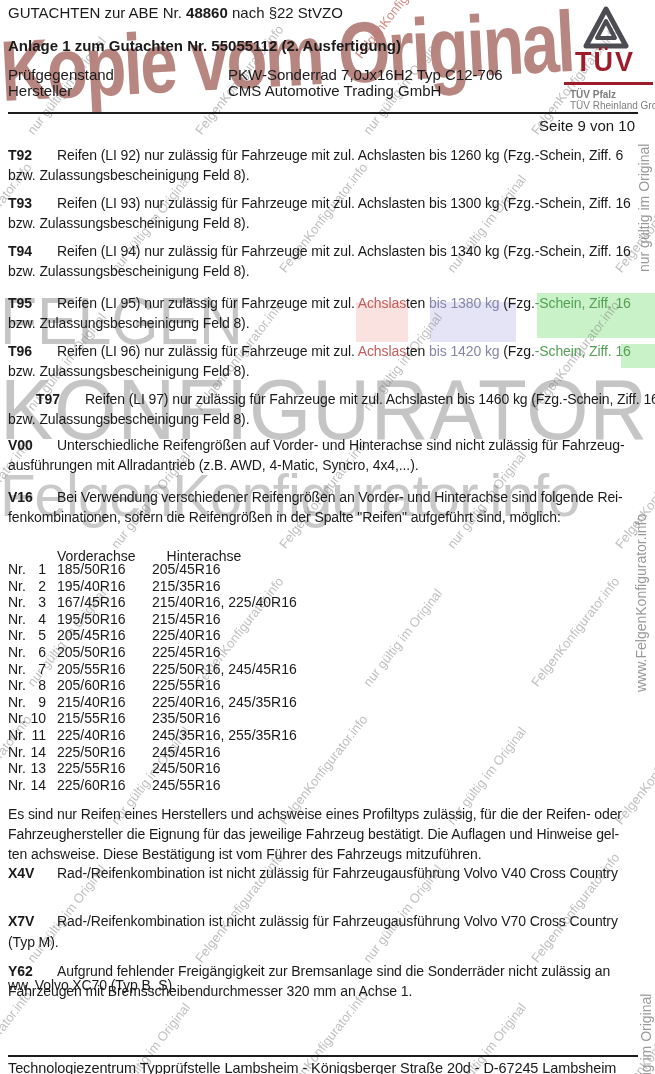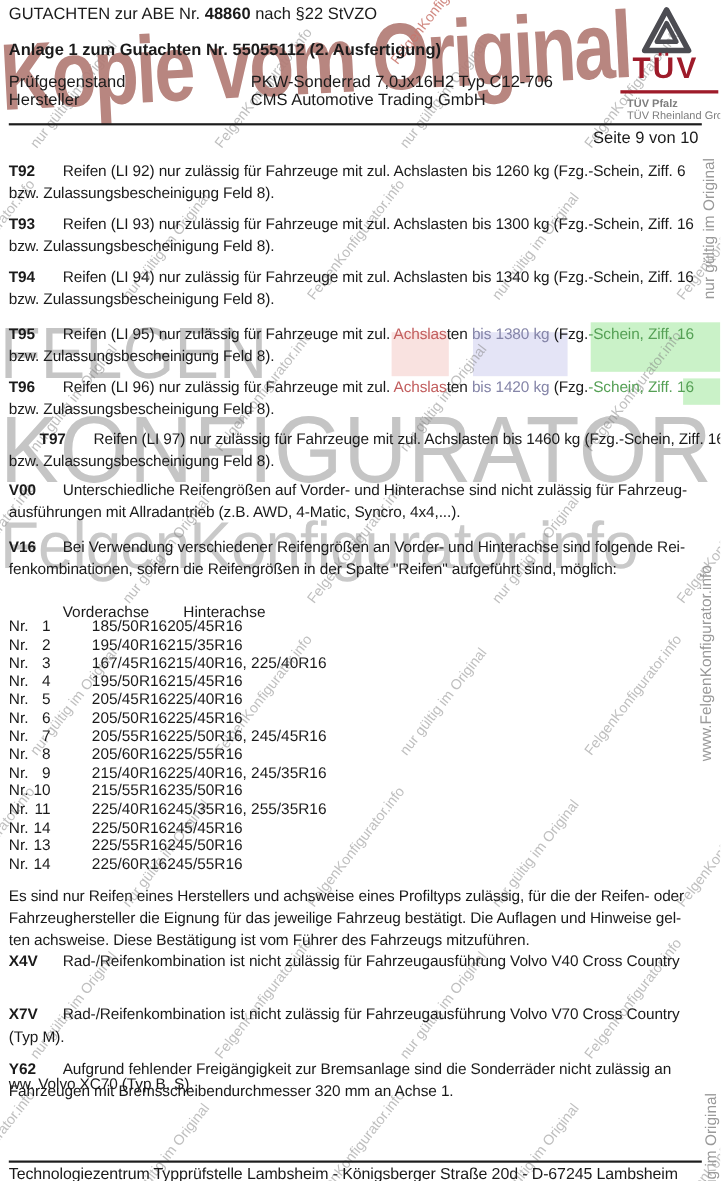--- a/index.html
+++ b/index.html
@@ -16,21 +16,21 @@
   .c-green{color:#55a055;}
   
   .hl{position:absolute;z-index:0;}
   
   .thead{position:absolute;left:57px;top:548px;font-size:14px;z-index:3;white-space:nowrap;}
   .thead .col2{display:inline-block;margin-left:31px;}
   .trows{position:absolute;left:8px;top:561px;z-index:3;font-size:14px;}
   .trow{height:16.6px;line-height:16.6px;white-space:nowrap;}
   .tnr-label{display:inline-block;width:21px;}
   .tnr-val{display:inline-block;width:17px;text-align:right;}
-  .t-front{display:inline-block;margin-left:11px;width:95px;text-align:right;}
+  .t-front{display:inline-block;margin-left:11px;width:95px;}
   
   .wm-kopie{position:absolute;left:-2px;top:22px;font-size:86px;font-weight:600;color:#b27c76;
             white-space:nowrap;z-index:2;transform:rotate(-3deg) scaleX(0.78);transform-origin:left top;
             letter-spacing:-3px;opacity:.92;}
   .wm-felgen{position:absolute;left:0;top:288px;font-size:66px;font-weight:500;color:#c5c5c5;
              white-space:nowrap;z-index:1;transform:scaleX(0.92);transform-origin:left top;line-height:1;}
   .wm-konf{position:absolute;left:0;top:366px;font-size:86px;font-weight:500;color:#c5c5c5;
            white-space:nowrap;z-index:1;transform:scaleX(0.93);transform-origin:left top;line-height:1;letter-spacing:1px;}
   .wm-url{position:absolute;left:0;top:466px;font-size:60px;font-weight:400;color:#c9c9c9;
           white-space:nowrap;z-index:1;transform:scaleX(0.97);transform-origin:left top;line-height:1;letter-spacing:-1px;}

